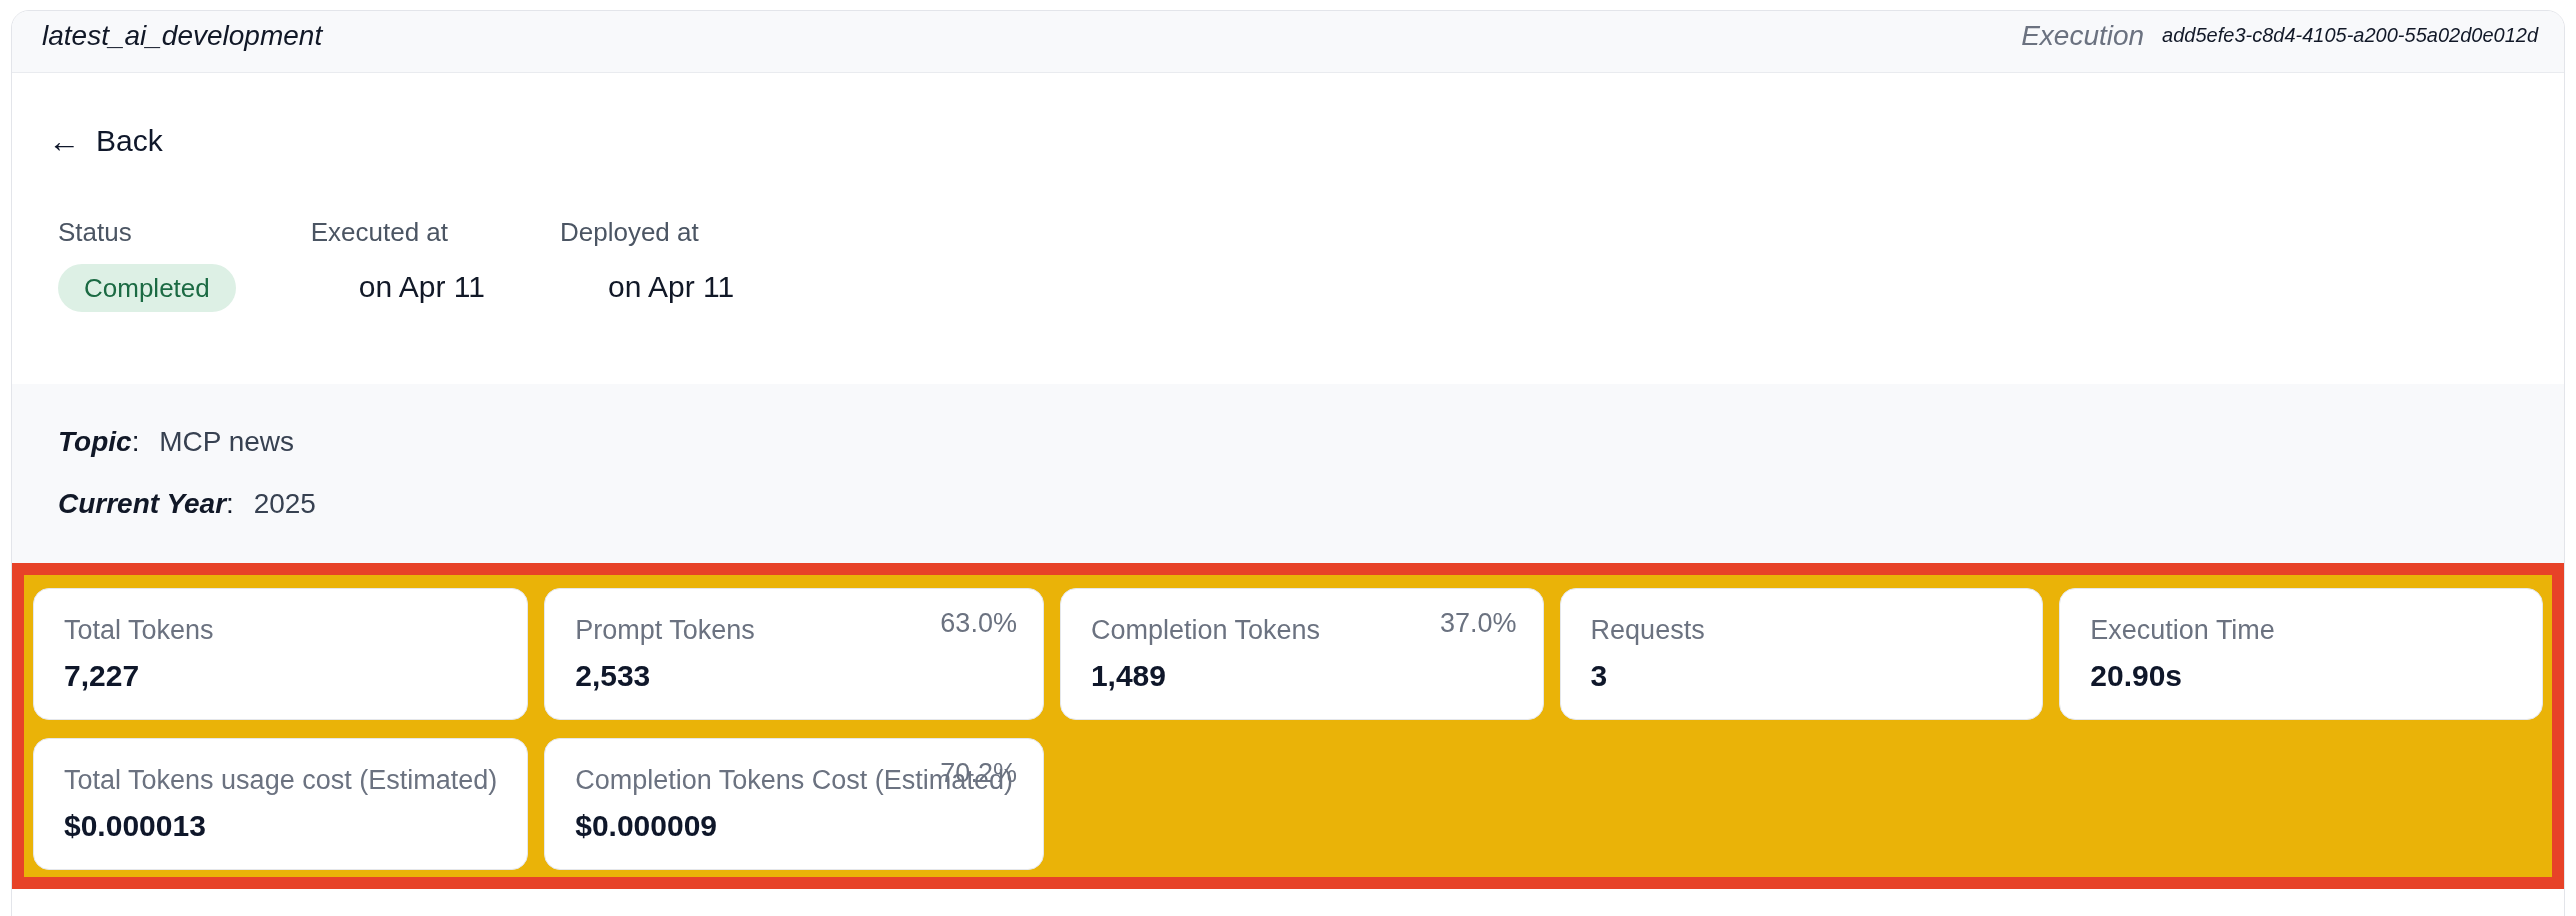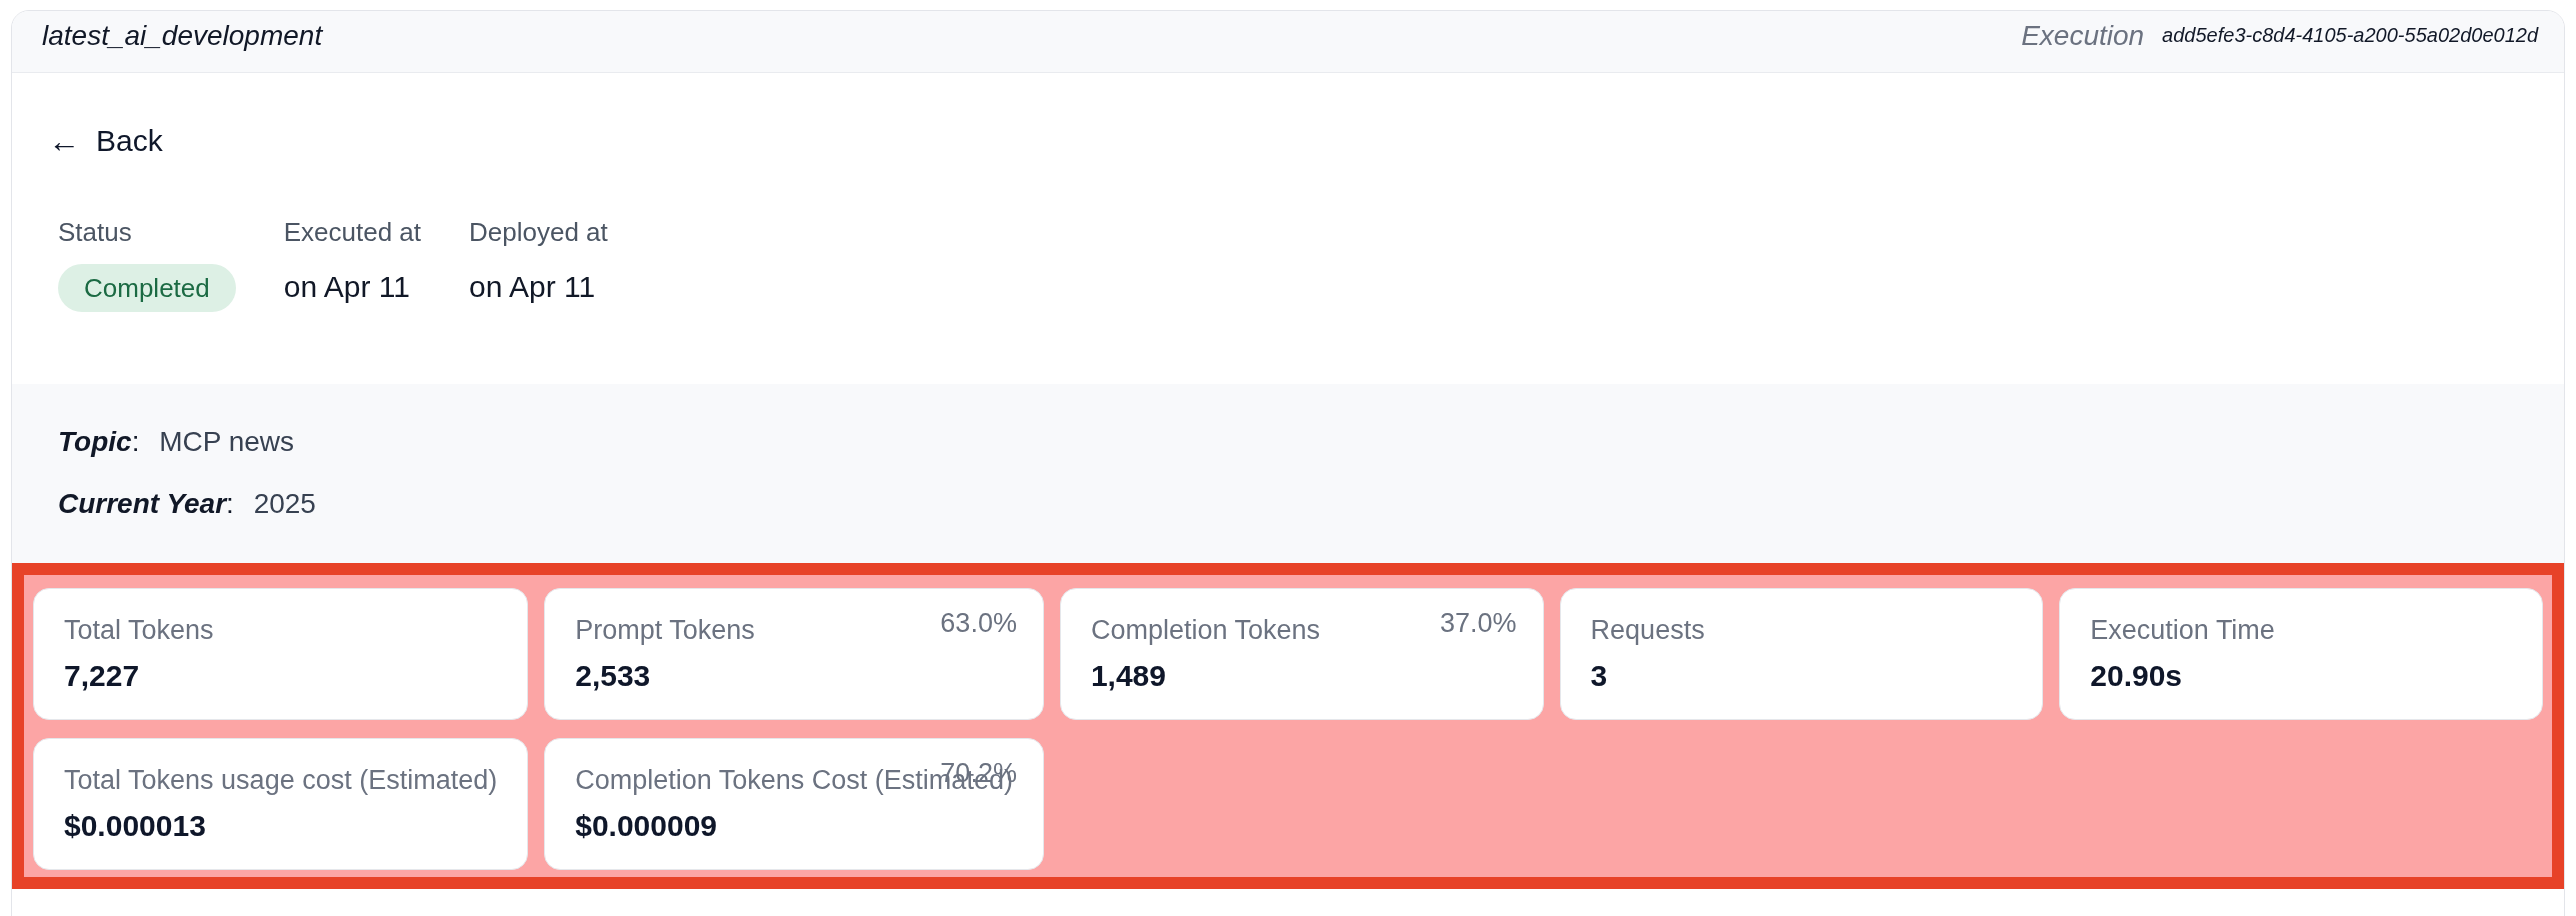--- a/index.html
+++ b/index.html
@@ -62,25 +62,25 @@
     font-size: 30px;
     font-weight: 500;
     color: #0f172a;
     cursor: pointer;
     line-height: 1;
   }
   .back-arrow { font-size: 32px; line-height: 1; }
   .meta-row {
     margin: 60px 0 0 10px;
     display: flex;
-    gap: 48px;
+    gap: 75px;
   }
   .meta-col { display: flex; flex-direction: column; gap: 16px; }
   .meta-label { font-size: 26px; color: #4b5563; }
-  .meta-value { font-size: 30px; color: #111827; line-height: 46px; }
+  .meta-value { font-size: 30px; color: #111827; line-height: 46px; margin-left: 48px; }
   .status-badge {
     height: 48px;
     padding: 0 26px;
     border-radius: 24px;
     background: var(--badge-bg);
     color: var(--badge-text);
     font-size: 26px;
     display: inline-flex;
     align-items: center;
     justify-content: center;
@@ -96,21 +96,21 @@
   .input-line { font-size: 28px; margin-bottom: 30px; color: #374151; }
   .input-label { font-weight: 700; color: #111827; font-style: italic; }
   .input-colon { color: #111827; }
   .input-value { margin-left: 12px; color: #374151; }
 
   
   .metrics-annotation {
     height: 326px;
     border: 12px solid var(--annotation-red);
     padding: 13px 9px;
-    background: #fca5a5;
+    background: #eab308;
   }
   .metrics-grid {
     display: grid;
     grid-template-columns: repeat(5, 1fr);
     grid-auto-rows: 132px;
     gap: 18px 16px;
   }
   .metric-card {
     position: relative;
     background: #ffffff;

